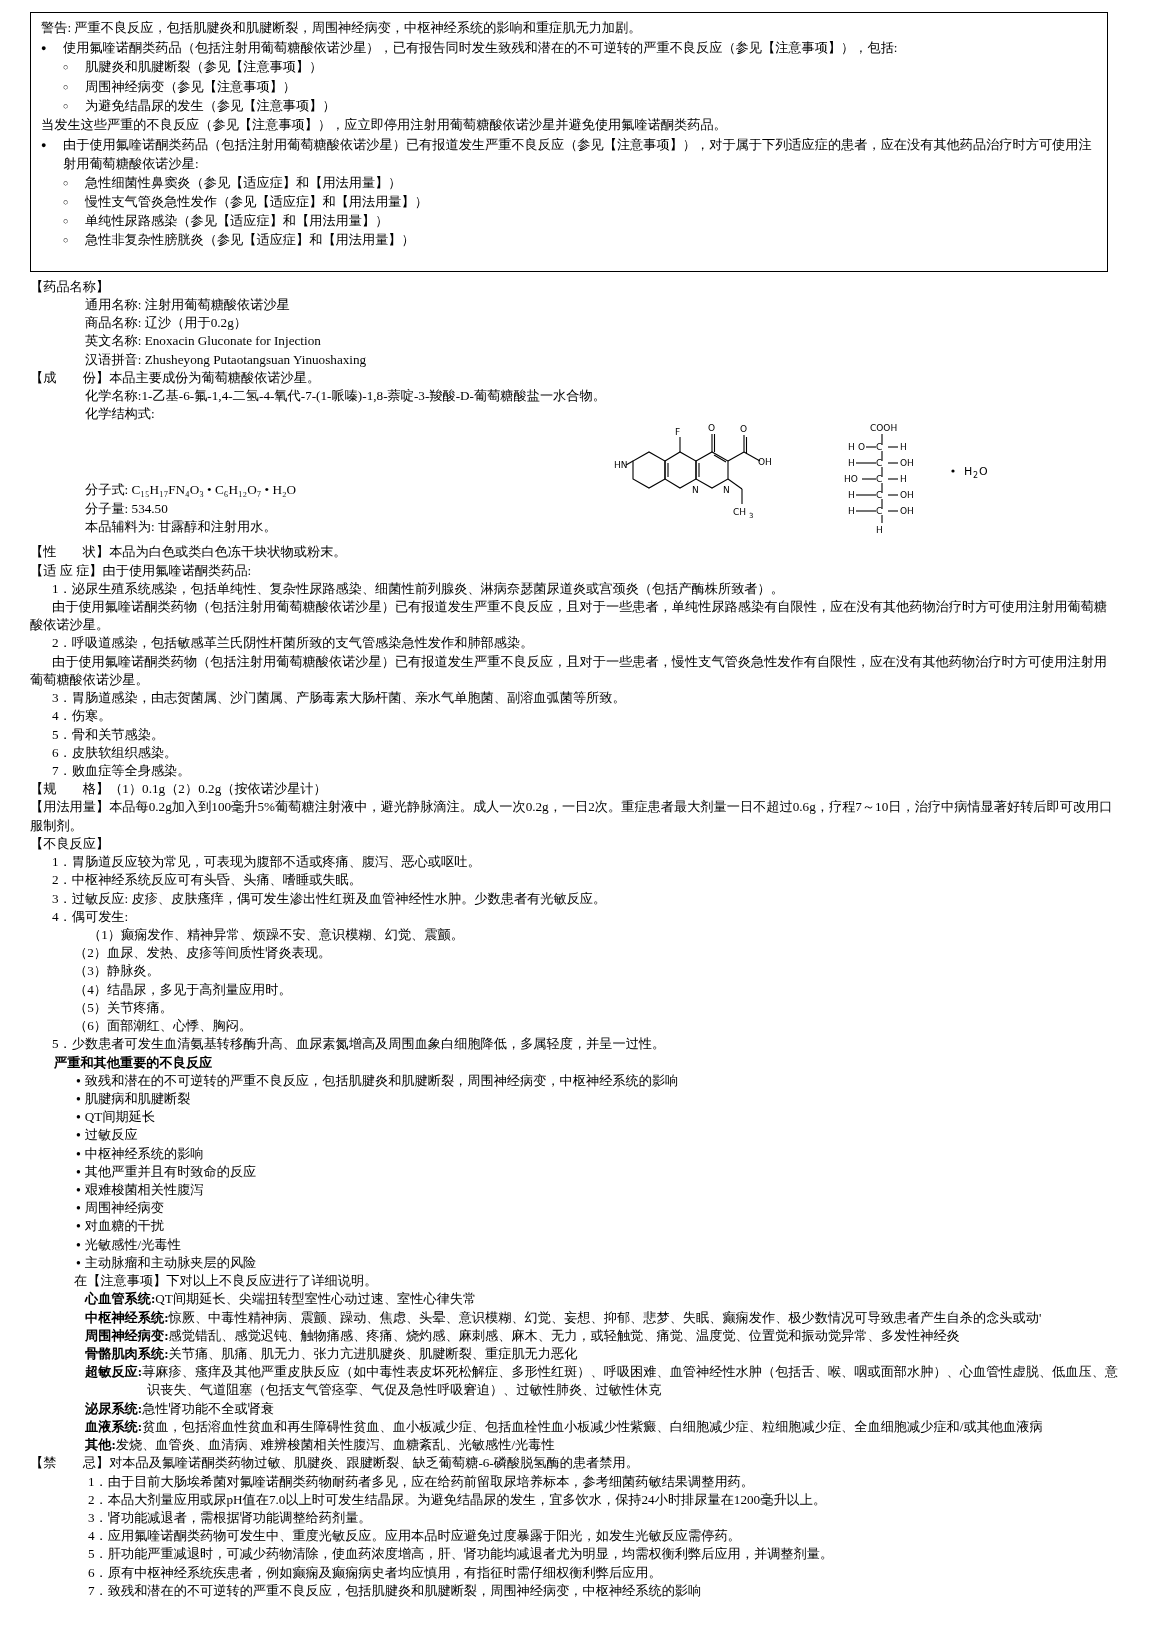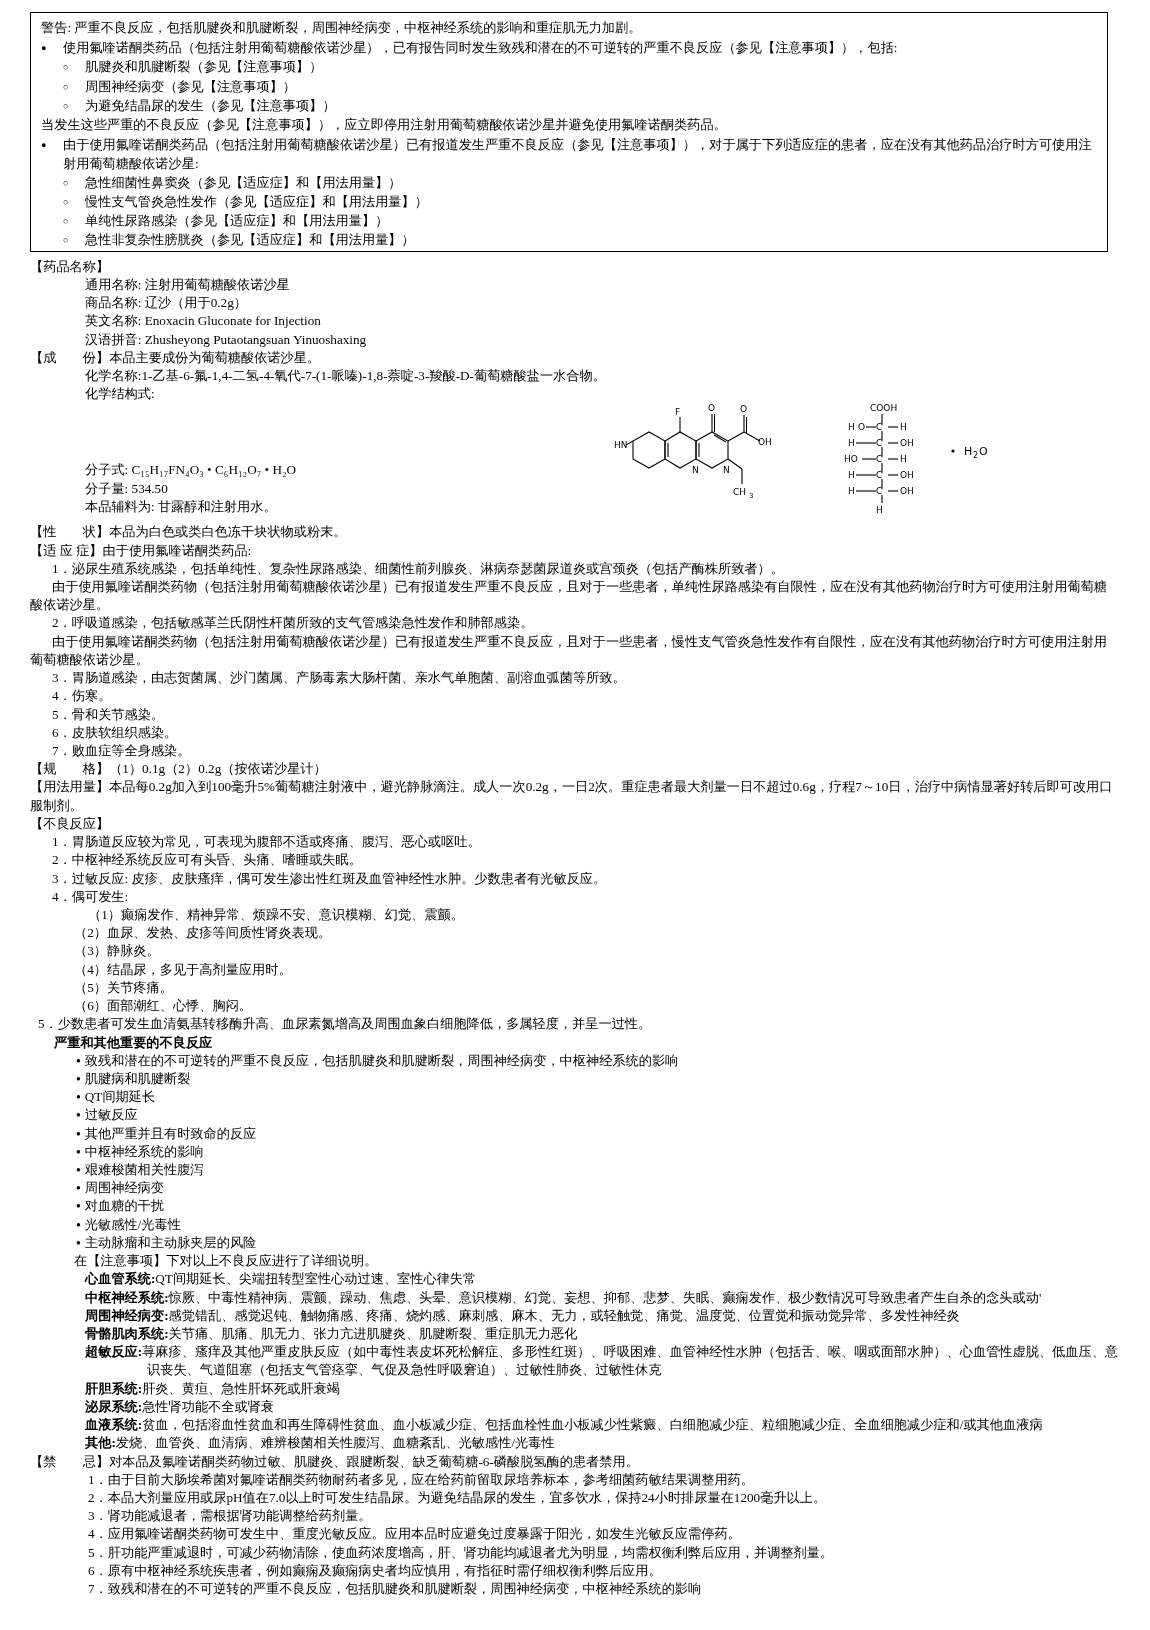--- a/index.html
+++ b/index.html
@@ -16,21 +16,21 @@
     line-height: 1.38;
   }
   .page {
     width: 1090px;
     margin: 0 auto;
     padding: 10px 0 6px 0;
     position: relative;
   }
   .warning-box {
     border: 1.5px solid #000;
-    padding: 6px 10px 0 10px;
+    padding: 6px 10px 20px 10px;
     margin: 2px 12px 6px 0;
   }
   .wb-line {
     margin: 0 0 2px 0;
   }
   .hang {
     padding-left: 22px;
     text-indent: -22px;
   }
   .bullet-row {
@@ -313,30 +313,30 @@
     <div class="hang" style="margin-left:22px">1．胃肠道反应较为常见，可表现为腹部不适或疼痛、腹泻、恶心或呕吐。</div>
     <div class="hang" style="margin-left:22px">2．中枢神经系统反应可有头昏、头痛、嗜睡或失眠。</div>
     <div class="hang" style="margin-left:22px">3．过敏反应: 皮疹、皮肤瘙痒，偶可发生渗出性红斑及血管神经性水肿。少数患者有光敏反应。</div>
     <div class="hang" style="margin-left:22px">4．偶可发生:</div>
     <div style="margin-left:58px">（1）癫痫发作、精神异常、烦躁不安、意识模糊、幻觉、震颤。</div>
     <div style="margin-left:44px">（2）血尿、发热、皮疹等间质性肾炎表现。</div>
     <div style="margin-left:44px">（3）静脉炎。</div>
     <div style="margin-left:44px">（4）结晶尿，多见于高剂量应用时。</div>
     <div style="margin-left:44px">（5）关节疼痛。</div>
     <div style="margin-left:44px">（6）面部潮红、心悸、胸闷。</div>
-    <div class="hang" style="margin-left:8px">5．少数患者可发生血清氨基转移酶升高、血尿素氮增高及周围血象白细胞降低，多属轻度，并呈一过性。</div>
+    <div class="hang" style="margin-left:22px">5．少数患者可发生血清氨基转移酶升高、血尿素氮增高及周围血象白细胞降低，多属轻度，并呈一过性。</div>
 
     <div class="sec-head-bold">严重和其他重要的不良反应</div>
     <div class="dotlist" style="margin-left:40px">
       <div class="bul-s">致残和潜在的不可逆转的严重不良反应，包括肌腱炎和肌腱断裂，周围神经病变，中枢神经系统的影响</div>
       <div class="bul-s">肌腱病和肌腱断裂</div>
       <div class="bul-s">QT间期延长</div>
       <div class="bul-s">过敏反应</div>
+      <div class="bul-s">中枢神经系统的影响</div>
       <div class="bul-s">其他严重并且有时致命的反应</div>
-      <div class="bul-s">中枢神经系统的影响</div>
       <div class="bul-s">艰难梭菌相关性腹泻</div>
       <div class="bul-s">周围神经病变</div>
       <div class="bul-s">对血糖的干扰</div>
       <div class="bul-s">光敏感性/光毒性</div>
       <div class="bul-s">主动脉瘤和主动脉夹层的风险</div>
     </div>
     <div style="margin-left:44px">在【注意事项】下对以上不良反应进行了详细说明。</div>
 
     <div class="cat-row">
       <span class="cat">心血管系统:</span><span>QT间期延长、尖端扭转型室性心动过速、室性心律失常</span>
@@ -345,23 +345,20 @@
       <span class="cat">中枢神经系统:</span><span>惊厥、中毒性精神病、震颤、躁动、焦虑、头晕、意识模糊、幻觉、妄想、抑郁、悲梦、失眠、癫痫发作、极少数情况可导致患者产生自杀的念头或动' </span>
     </div>
     <div class="cat-row">
       <span class="cat">周围神经病变:</span><span>感觉错乱、感觉迟钝、触物痛感、疼痛、烧灼感、麻刺感、麻木、无力，或轻触觉、痛觉、温度觉、位置觉和振动觉异常、多发性神经炎</span>
     </div>
     <div class="cat-row">
       <span class="cat">骨骼肌肉系统:</span><span>关节痛、肌痛、肌无力、张力亢进肌腱炎、肌腱断裂、重症肌无力恶化</span>
     </div>
     <div class="cat-row">
       <span class="cat">超敏反应:</span><span>荨麻疹、瘙痒及其他严重皮肤反应（如中毒性表皮坏死松解症、多形性红斑）、呼吸困难、血管神经性水肿（包括舌、喉、咽或面部水肿）、心血管性虚脱、低血压、意识丧失、气道阻塞（包括支气管痉挛、气促及急性呼吸窘迫）、过敏性肺炎、过敏性休克</span>
-    </div>
-    <div class="cat-row">
-      <span class="cat">肝胆系统:</span><span>肝炎、黄疸、急性肝坏死或肝衰竭</span>
     </div>
     <div class="cat-row">
       <span class="cat">泌尿系统:</span><span>急性肾功能不全或肾衰</span>
     </div>
     <div class="cat-row">
       <span class="cat">血液系统:</span><span>贫血，包括溶血性贫血和再生障碍性贫血、血小板减少症、包括血栓性血小板减少性紫癜、白细胞减少症、粒细胞减少症、全血细胞减少症和/或其他血液病</span>
     </div>
     <div class="cat-row">
       <span class="cat">其他:</span><span>发烧、血管炎、血清病、难辨梭菌相关性腹泻、血糖紊乱、光敏感性/光毒性</span>
     </div>

